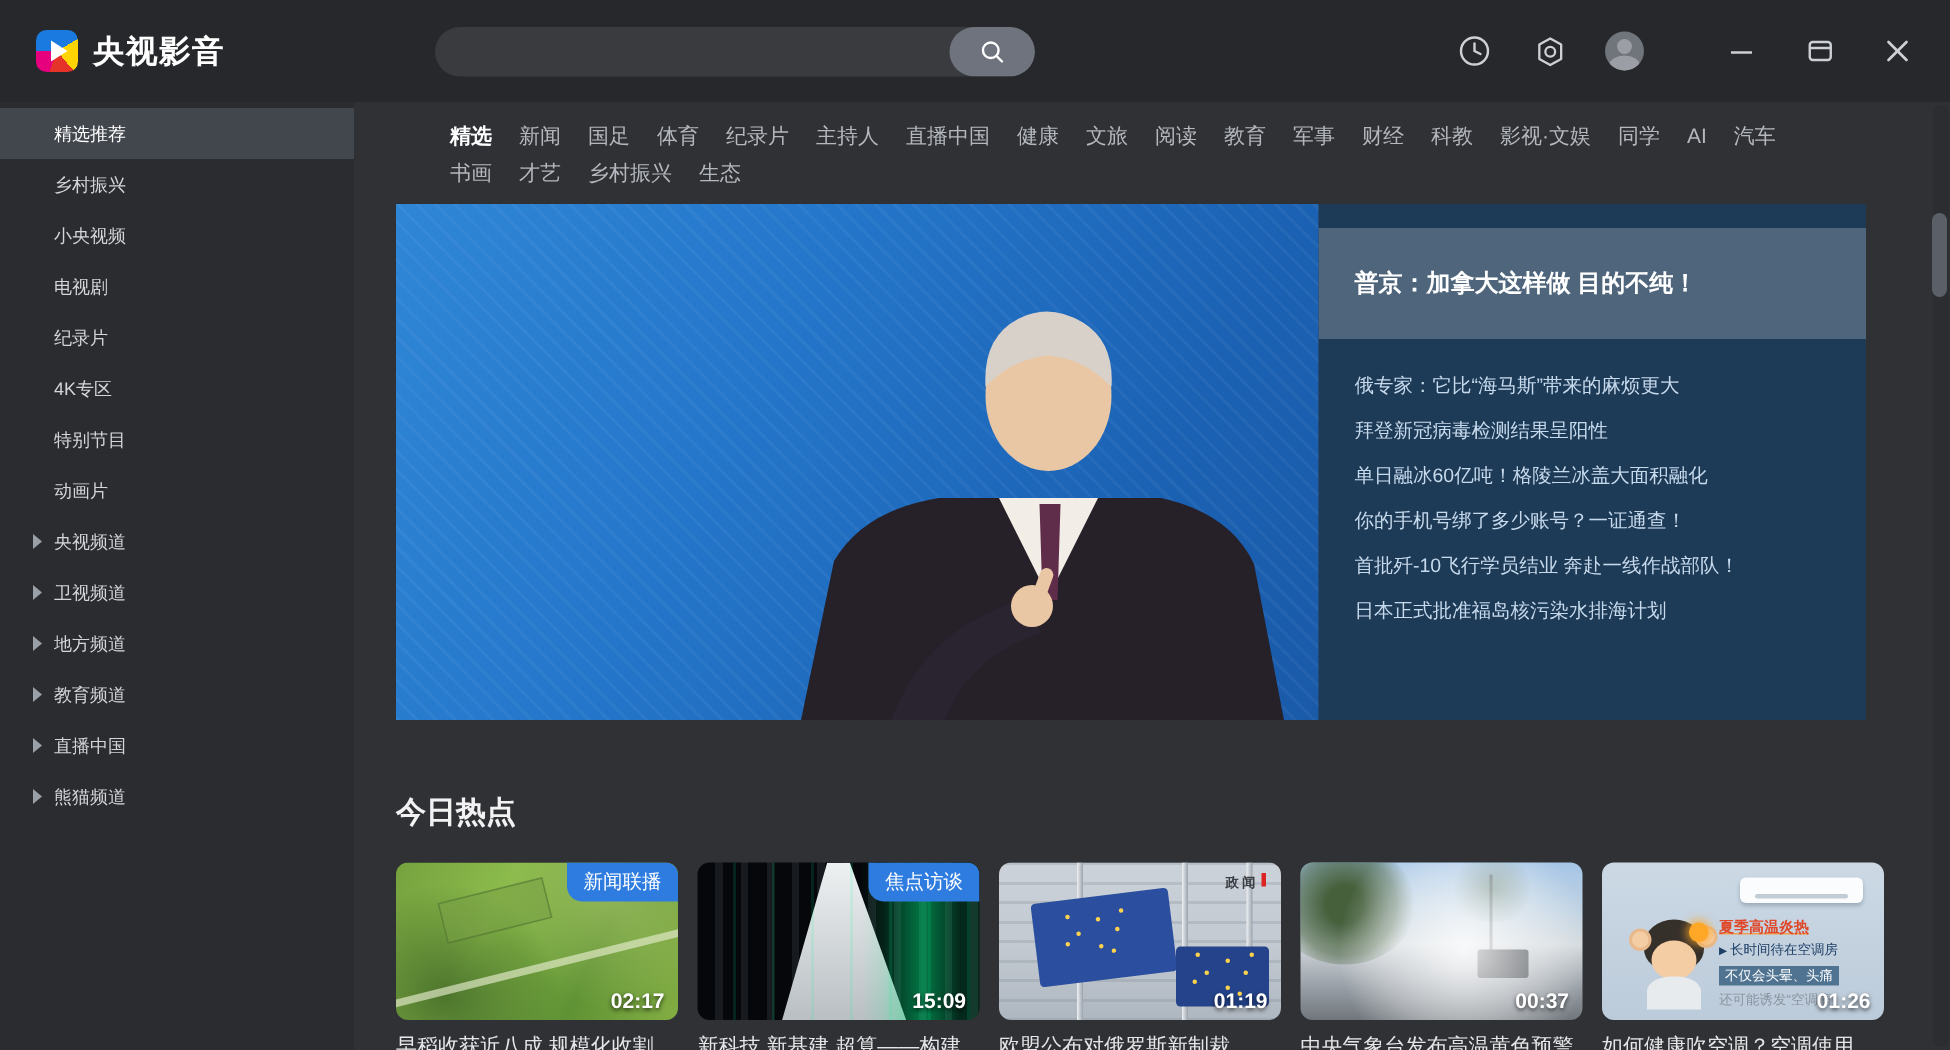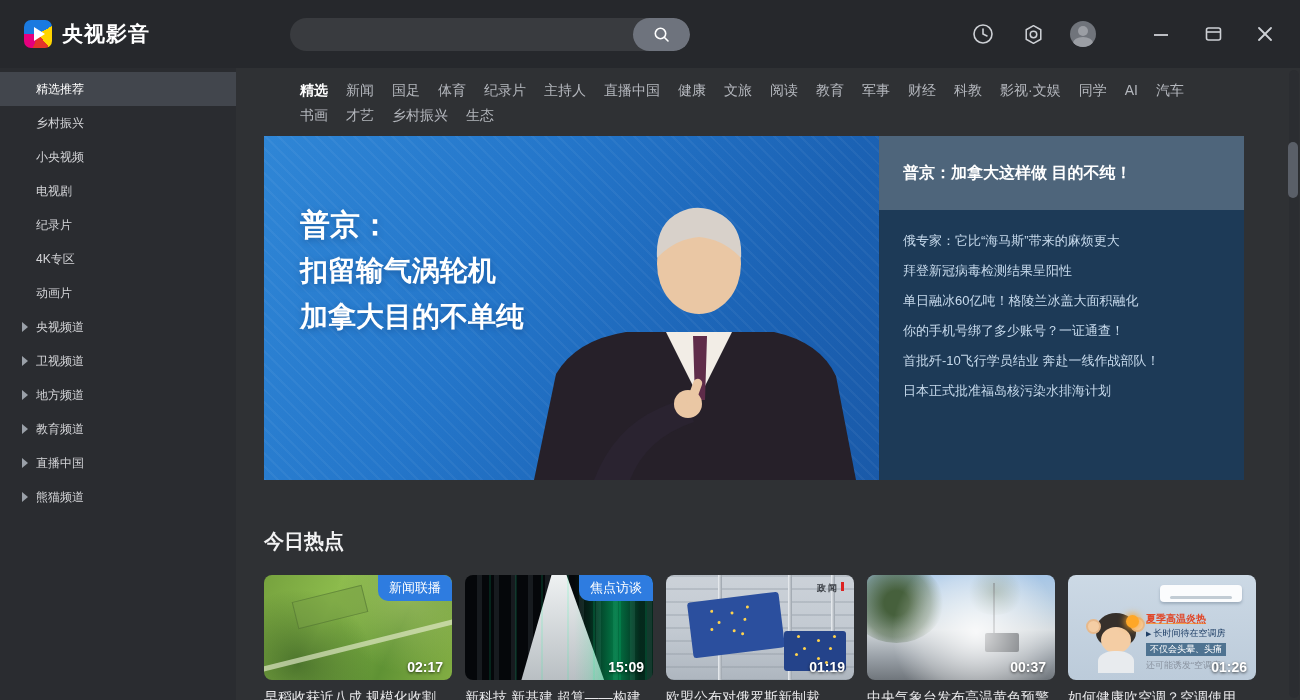--- a/index.html
+++ b/index.html
@@ -42,21 +42,21 @@
   .hero { position:absolute; left:28px; top:68px; width:980px; height:344px; display:flex; overflow:hidden; }
   .hero-photo { position:relative; width:615px; height:100%; overflow:hidden;
     background:
       repeating-linear-gradient(45deg, rgba(255,255,255,.045) 0 2px, transparent 2px 9px),
       linear-gradient(118deg,#2f86d6 0%,#2476ca 38%,#1b62b4 75%,#1a5aa9 100%); }
   .hero-photo svg { position:absolute; left:0; top:0; }
   .hero-text { position:absolute; left:36px; top:66px; color:#fff; font-weight:bold; line-height:46px; text-shadow:0 2px 6px rgba(0,40,90,.35); }
   .hero-text .l1 { font-size:30px; }
   .hero-text .l2 { font-size:28px; }
   .hero-panel { width:365px; height:100%; background:#1d3a57; }
-  .hero-active { height:74px; background:rgba(255,255,255,.22); display:flex; align-items:center; padding:0 16px 0 24px; color:#fff; font-size:16px; font-weight:bold; cursor:pointer; }
+  .hero-active { margin-top:16px; height:74px; background:rgba(255,255,255,.22); display:flex; align-items:center; padding:0 16px 0 24px; color:#fff; font-size:16px; font-weight:bold; cursor:pointer; }
   .hero-list { padding:16px 16px 0 24px; }
   .hero-line { height:30px; line-height:30px; font-size:13px; color:#c7daec; white-space:nowrap; overflow:hidden; cursor:pointer; }
 
   
   .hot { position:absolute; left:28px; top:460px; width:1228px; }
   .hot-head { display:flex; align-items:baseline; justify-content:space-between; height:30px; }
   .hot-title { font-size:20px; font-weight:bold; color:#f2f2f3; }
   .cards { margin-top:17px; display:flex; gap:13px; }
   .card { width:188px; cursor:pointer; }
   .thumb { position:relative; width:188px; height:105px; border-radius:8px; overflow:hidden; }
@@ -199,20 +199,24 @@
       <div class="side-item">
 
         <span>纪录片</span>
       </div>
 
       <div class="side-item">
 
         <span>4K专区</span>
       </div>
 
+      <div class="side-item">
+
+        <span>特别节目</span>
+      </div>
 
       <div class="side-item">
 
         <span>动画片</span>
       </div>
 
       <div class="side-item">
         <span class="tri"></span>
         <span>央视频道</span>
       </div>
@@ -298,25 +302,20 @@
         <svg width="615" height="344" viewBox="0 0 615 344">
           <path d="M270 344 L292 238 Q312 204 362 196 L510 196 Q556 206 572 240 L592 344 Z" fill="#262029"></path>
           <path d="M402 196 L468 196 L435 262 Z" fill="#f2ede6"></path>
           <path d="M429 200 L443 200 L441 264 L431 264 Z" fill="#5f2c49"></path>
           <ellipse cx="435" cy="128" rx="42" ry="50" fill="#eac7a4"></ellipse>
           <path d="M393 122 Q391 88 416 76 Q436 66 458 79 Q479 92 477 122 Q459 103 435 101 Q411 103 393 122 Z" fill="#d8d1ca"></path>
           <path d="M330 344 Q350 292 396 272 L420 262 L430 286 Q382 302 366 344 Z" fill="#2a2330"></path>
           <circle cx="424" cy="268" r="14" fill="#eac7a4"></circle>
           <rect x="426" y="242" width="9" height="28" rx="4.5" fill="#eac7a4" transform="rotate(20 430 256)"></rect>
         </svg>
-        <div class="hero-text">
-          <div class="l1">普京：</div>
-          <div class="l2">扣留输气涡轮机</div>
-          <div class="l2">加拿大目的不单纯</div>
-        </div>
       </div>
       <div class="hero-panel">
         <div class="hero-active">普京：加拿大这样做 目的不纯！</div>
         <div class="hero-list">
 
             <div class="hero-line">俄专家：它比“海马斯”带来的麻烦更大</div>
 
             <div class="hero-line">拜登新冠病毒检测结果呈阳性</div>
 
             <div class="hero-line">单日融冰60亿吨！格陵兰冰盖大面积融化</div>

